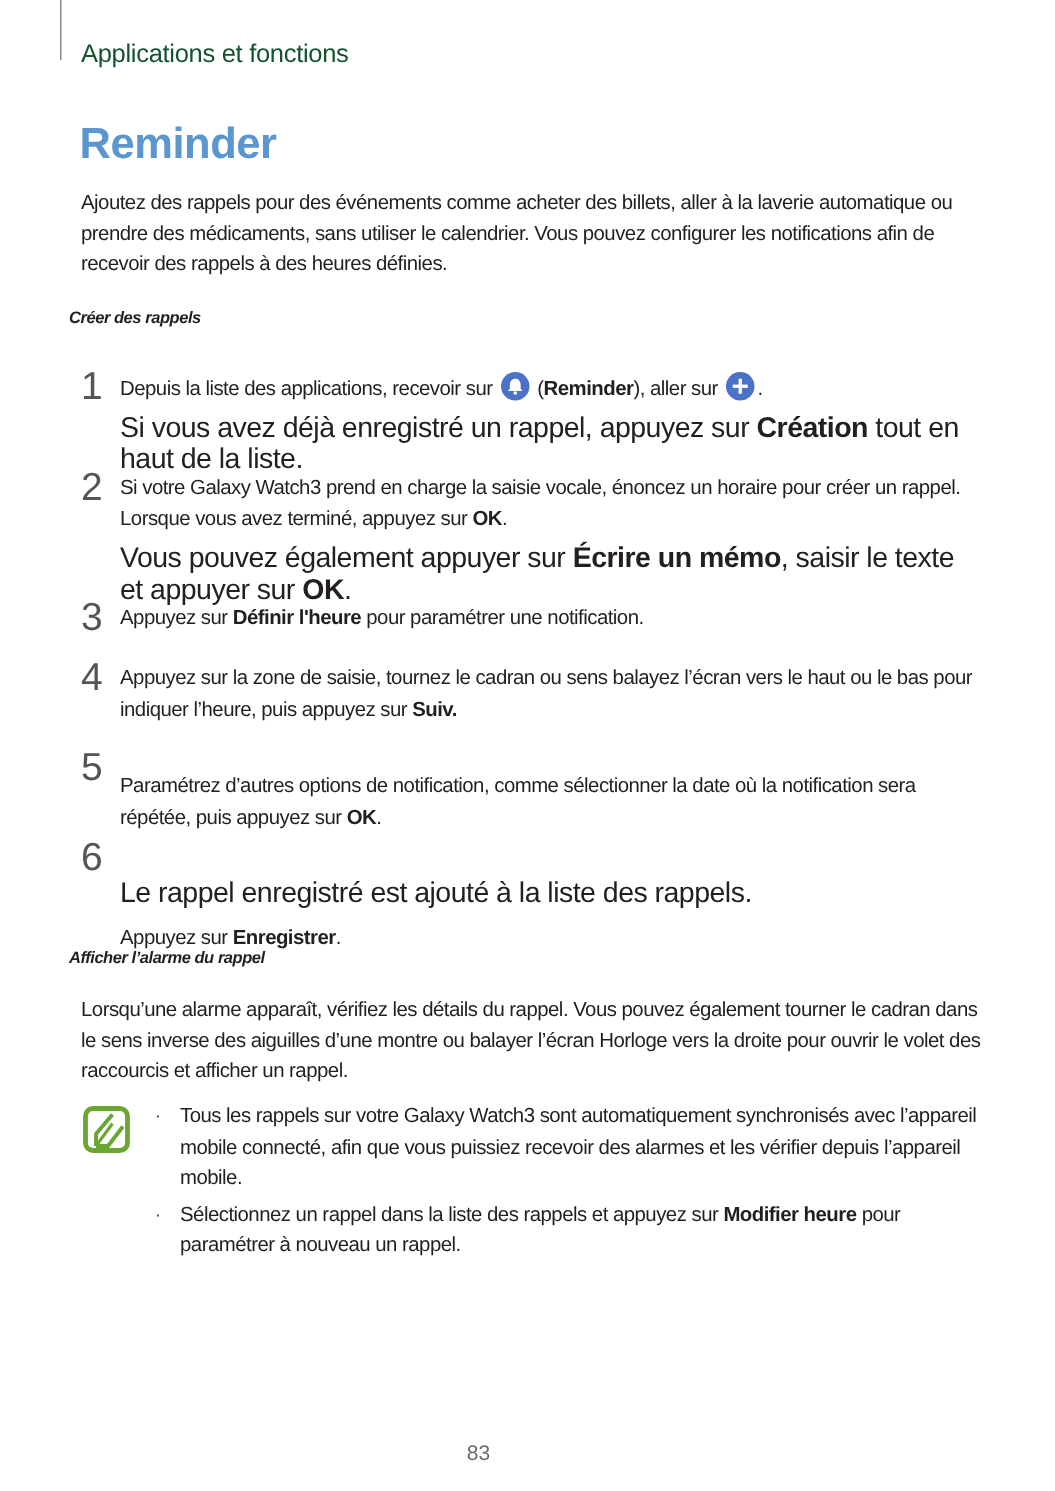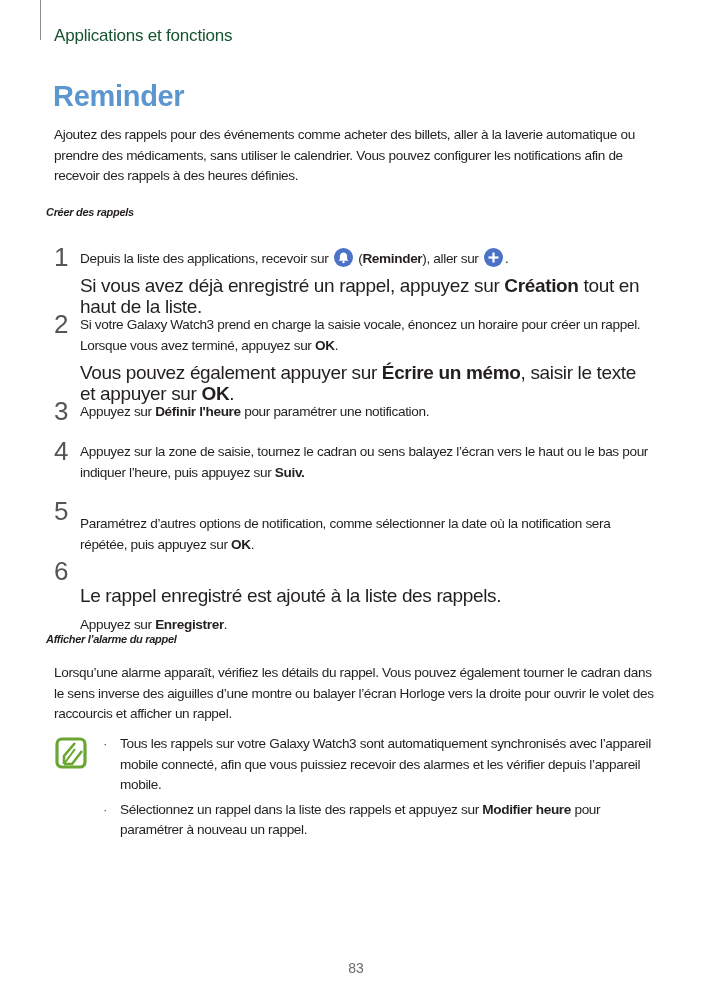--- a/index.html
+++ b/index.html
@@ -14,21 +14,21 @@
   .step .num { position:absolute; left:0; top:-6px; font-size:26px; color:#555; font-weight:normal; line-height:30px; }
   .step .txt { position:absolute; left:26px; width:570px; font-size:13.6px; line-height:20.5px; letter-spacing:-0.35px; }
   .step .sub { position:absolute; left:26px; width:570px; font-size:19px; line-height:20.5px; letter-spacing:-0.35px; }
   b { font-weight:bold; }
   .inline-icon { display:inline-block; width:19px; height:19px; border-radius:50%; background:#4b72c6; vertical-align:-4px; position:relative; margin:0 2px; }
   .inline-icon svg { position:absolute; left:0; top:0; }
   .note-icon { position:absolute; left:55px; top:737px; width:32px; height:32px; }
   .bullets { position:absolute; left:103px; top:734px; width:560px; font-size:13.6px; line-height:20.5px; letter-spacing:-0.35px; }
   .bullet { position:relative; padding-left:17px; margin-bottom:4px; }
   .bullet .dot { position:absolute; left:0; top:0; color:#555; }
-  .page-num { position:absolute; left:0; width:638px; top:960px; text-align:center; font-size:14px; color:#6b6b6b;padding-left:37px; }
+  .page-num { position:absolute; left:0; width:638px; top:960px; text-align:center; font-size:14px; color:#6b6b6b; }
 </style>
 </head>
 <body>
 
 <div class="vline"></div>
 <div class="running-head">Applications et fonctions</div>
 
 <div class="title">Reminder</div>
 
 <div class="para" style="top:125px;">Ajoutez des rappels pour des événements comme acheter des billets, aller à la laverie automatique ou prendre des médicaments, sans utiliser le calendrier. Vous pouvez configurer les notifications afin de recevoir des rappels à des heures définies.</div>

